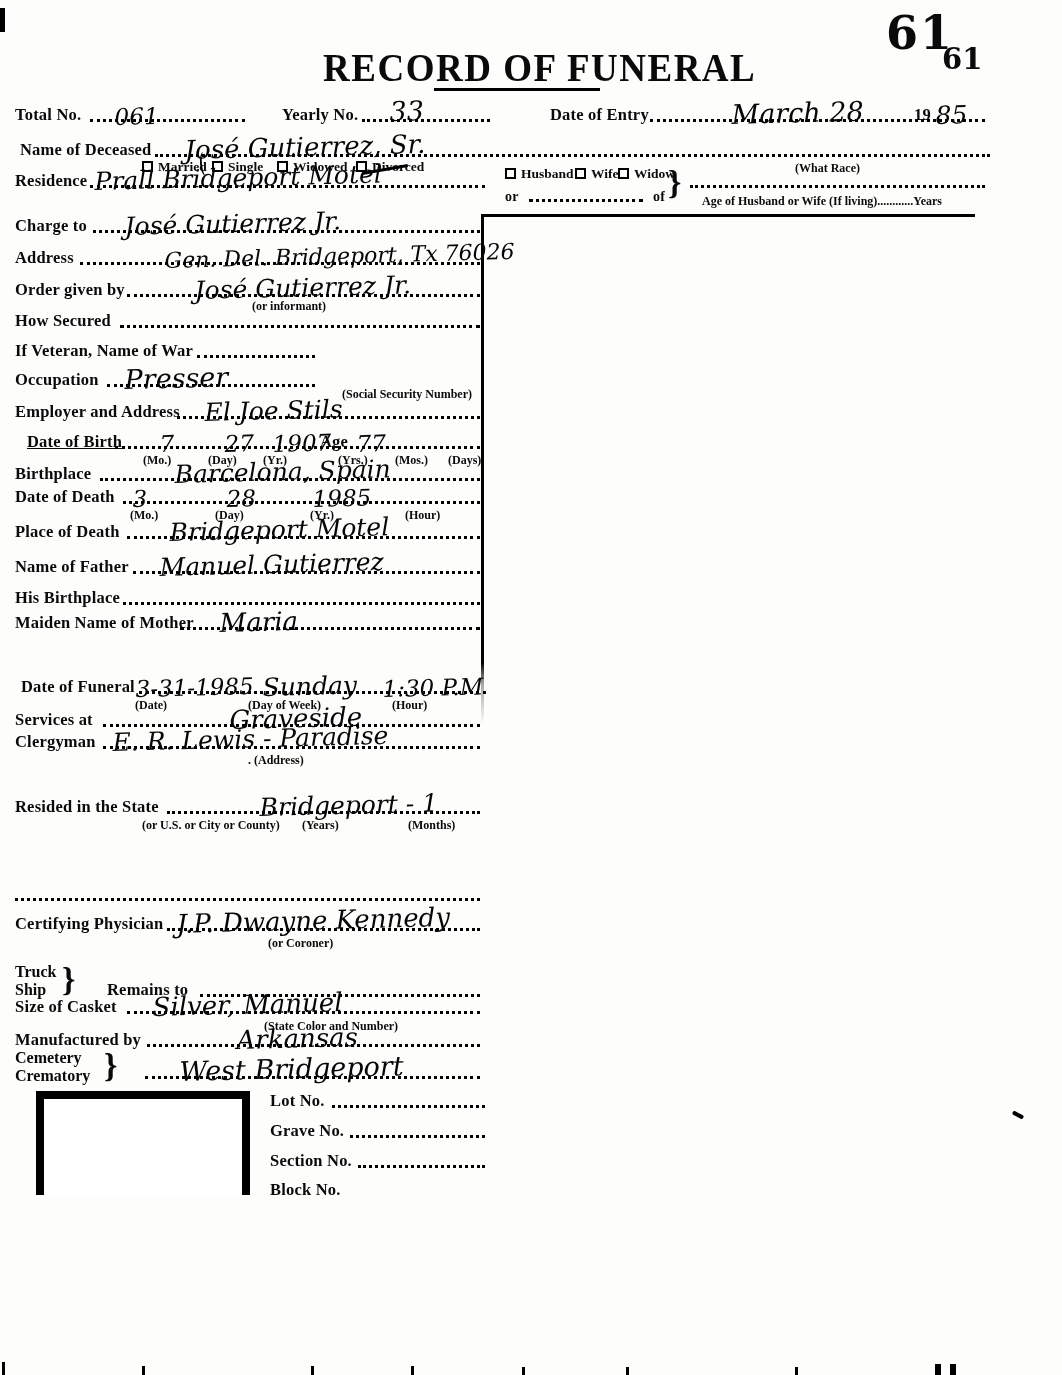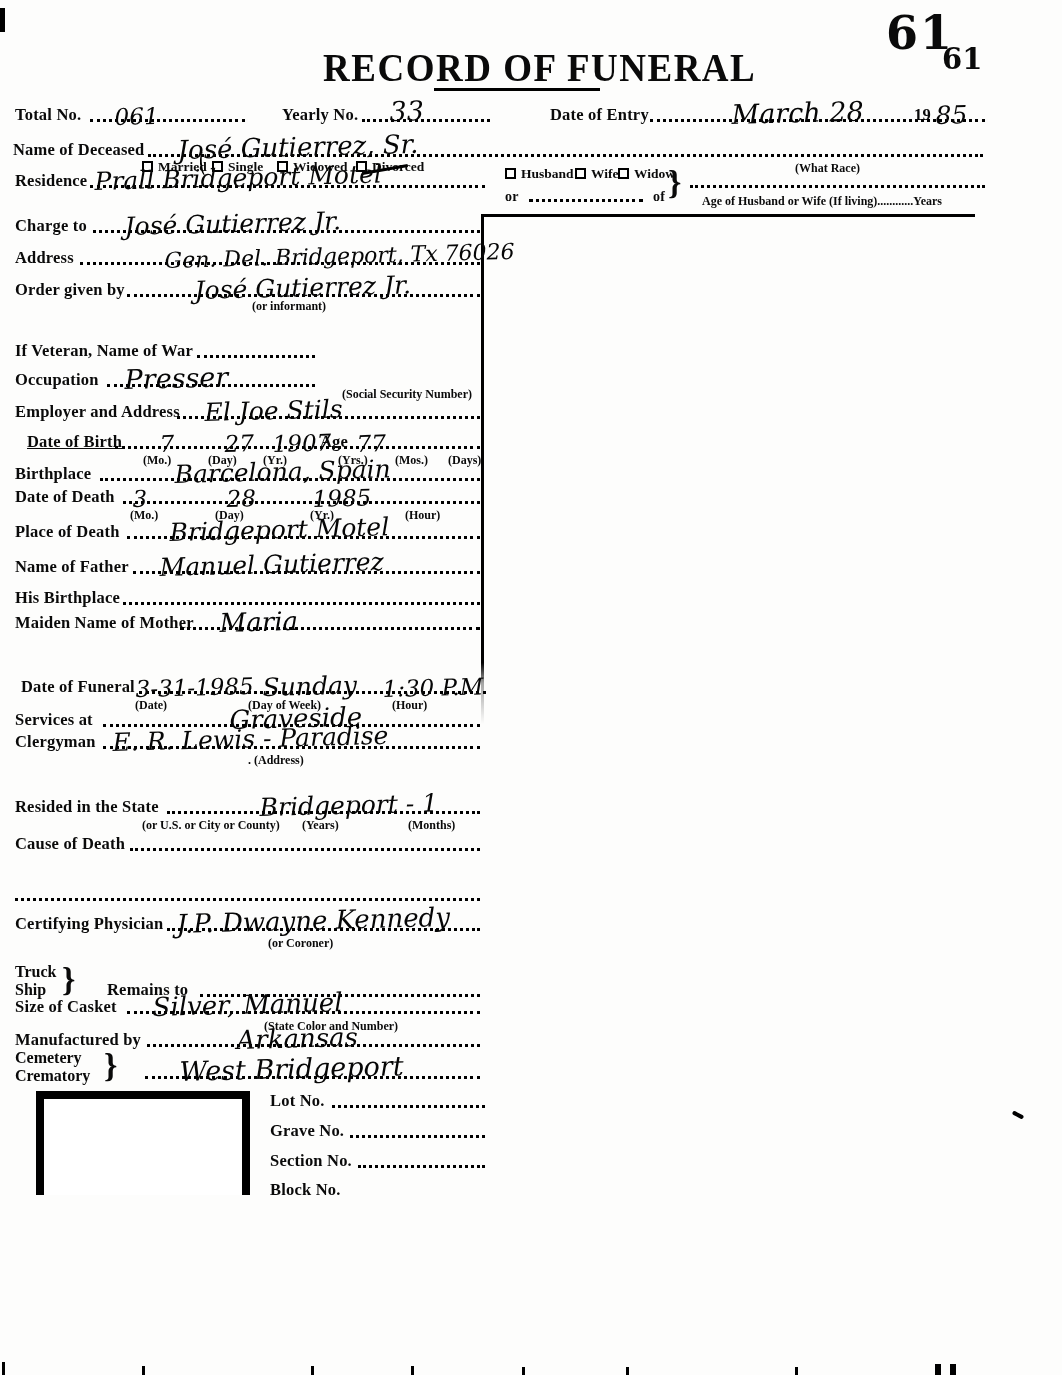--- a/index.html
+++ b/index.html
@@ -70,21 +70,21 @@
     <span class="hw" style="left:108px;bottom:-2px;font-size:27px;">33</span>
   </div>
   <div class="row" style="left:550px;top:101px;width:435px;">
     <span class="lbl" style="left:0;">Date of Entry</span>
     <span class="dots" style="left:100px;right:0;"></span>
     <span class="hw" style="left:182px;font-size:27px;">March 28</span>
     <span class="lbl" style="left:364px;">19</span>
     <span class="hw" style="left:386px;font-size:25px;">85</span>
   </div>
 
-  <div class="row" style="left:13px;top:136px;width:970px;">
+  <div class="row" style="left:20px;top:136px;width:970px;">
     <span class="lbl" style="left:0;">Name of Deceased</span>
     <span class="dots" style="left:135px;right:0;"></span>
     <span class="hw" style="left:165px;font-size:26px;">José Gutierrez, Sr.</span>
   </div>
   <span class="hint" style="left:795px;top:161px;">(What Race)</span>
 
   <div class="row" style="left:142px;top:157px;width:320px;height:18px;">
     <span class="cbitem" style="left:0;"><span class="cb"></span><span class="cbl">Married</span></span>
     <span class="cbitem" style="left:70px;"><span class="cb"></span><span class="cbl">Single</span></span>
     <span class="cbitem" style="left:135px;"><span class="cb"></span><span class="cbl">Widowed</span></span>
@@ -128,20 +128,24 @@
     <span class="hw" style="left:150px;font-size:22px;">Gen. Del. Bridgeport, Tx 76026</span>
   </div>
 
   <div class="row" style="left:15px;top:276px;width:465px;">
     <span class="lbl" style="left:0;">Order given by</span>
     <span class="dots" style="left:112px;right:0;"></span>
     <span class="hw" style="left:180px;font-size:25px;">José Gutierrez Jr.</span>
   </div>
   <span class="hint" style="left:252px;top:299px;">(or informant)</span>
 
+  <div class="row" style="left:15px;top:307px;width:465px;">
+    <span class="lbl" style="left:0;">How Secured</span>
+    <span class="dots" style="left:105px;right:0;"></span>
+  </div>
 
   <div class="row" style="left:15px;top:337px;width:300px;">
     <span class="lbl" style="left:0;">If Veteran, Name of War</span>
     <span class="dots" style="left:182px;right:0;"></span>
   </div>
 
   <div class="row" style="left:15px;top:366px;width:300px;">
     <span class="lbl" style="left:0;">Occupation</span>
     <span class="dots" style="left:92px;right:0;"></span>
     <span class="hw" style="left:110px;font-size:27px;">Presser</span>
@@ -239,24 +243,20 @@
 
   <div class="row" style="left:15px;top:793px;width:465px;">
     <span class="lbl" style="left:0;">Resided in the State</span>
     <span class="dots" style="left:152px;right:0;"></span>
     <span class="hw" style="left:245px;font-size:25px;">Bridgeport  -  1</span>
   </div>
   <span class="hint" style="left:142px;top:818px;">(or U.S. or City or County)</span>
   <span class="hint" style="left:302px;top:818px;">(Years)</span>
   <span class="hint" style="left:408px;top:818px;">(Months)</span>
 
-  <div class="row" style="left:15px;top:830px;width:465px;">
-    <span class="lbl" style="left:0;">Cause of Death</span>
-    <span class="dots" style="left:115px;right:0;"></span>
-  </div>
 
   <div class="dotline" style="left:15px;top:898px;width:465px;"></div>
 
   <div class="row" style="left:15px;top:910px;width:465px;">
     <span class="lbl" style="left:0;">Certifying Physician</span>
     <span class="dots" style="left:152px;right:0;"></span>
     <span class="hw" style="left:162px;font-size:26px;">J.P. Dwayne Kennedy</span>
   </div>
   <span class="hint" style="left:268px;top:936px;">(or Coroner)</span>
 

